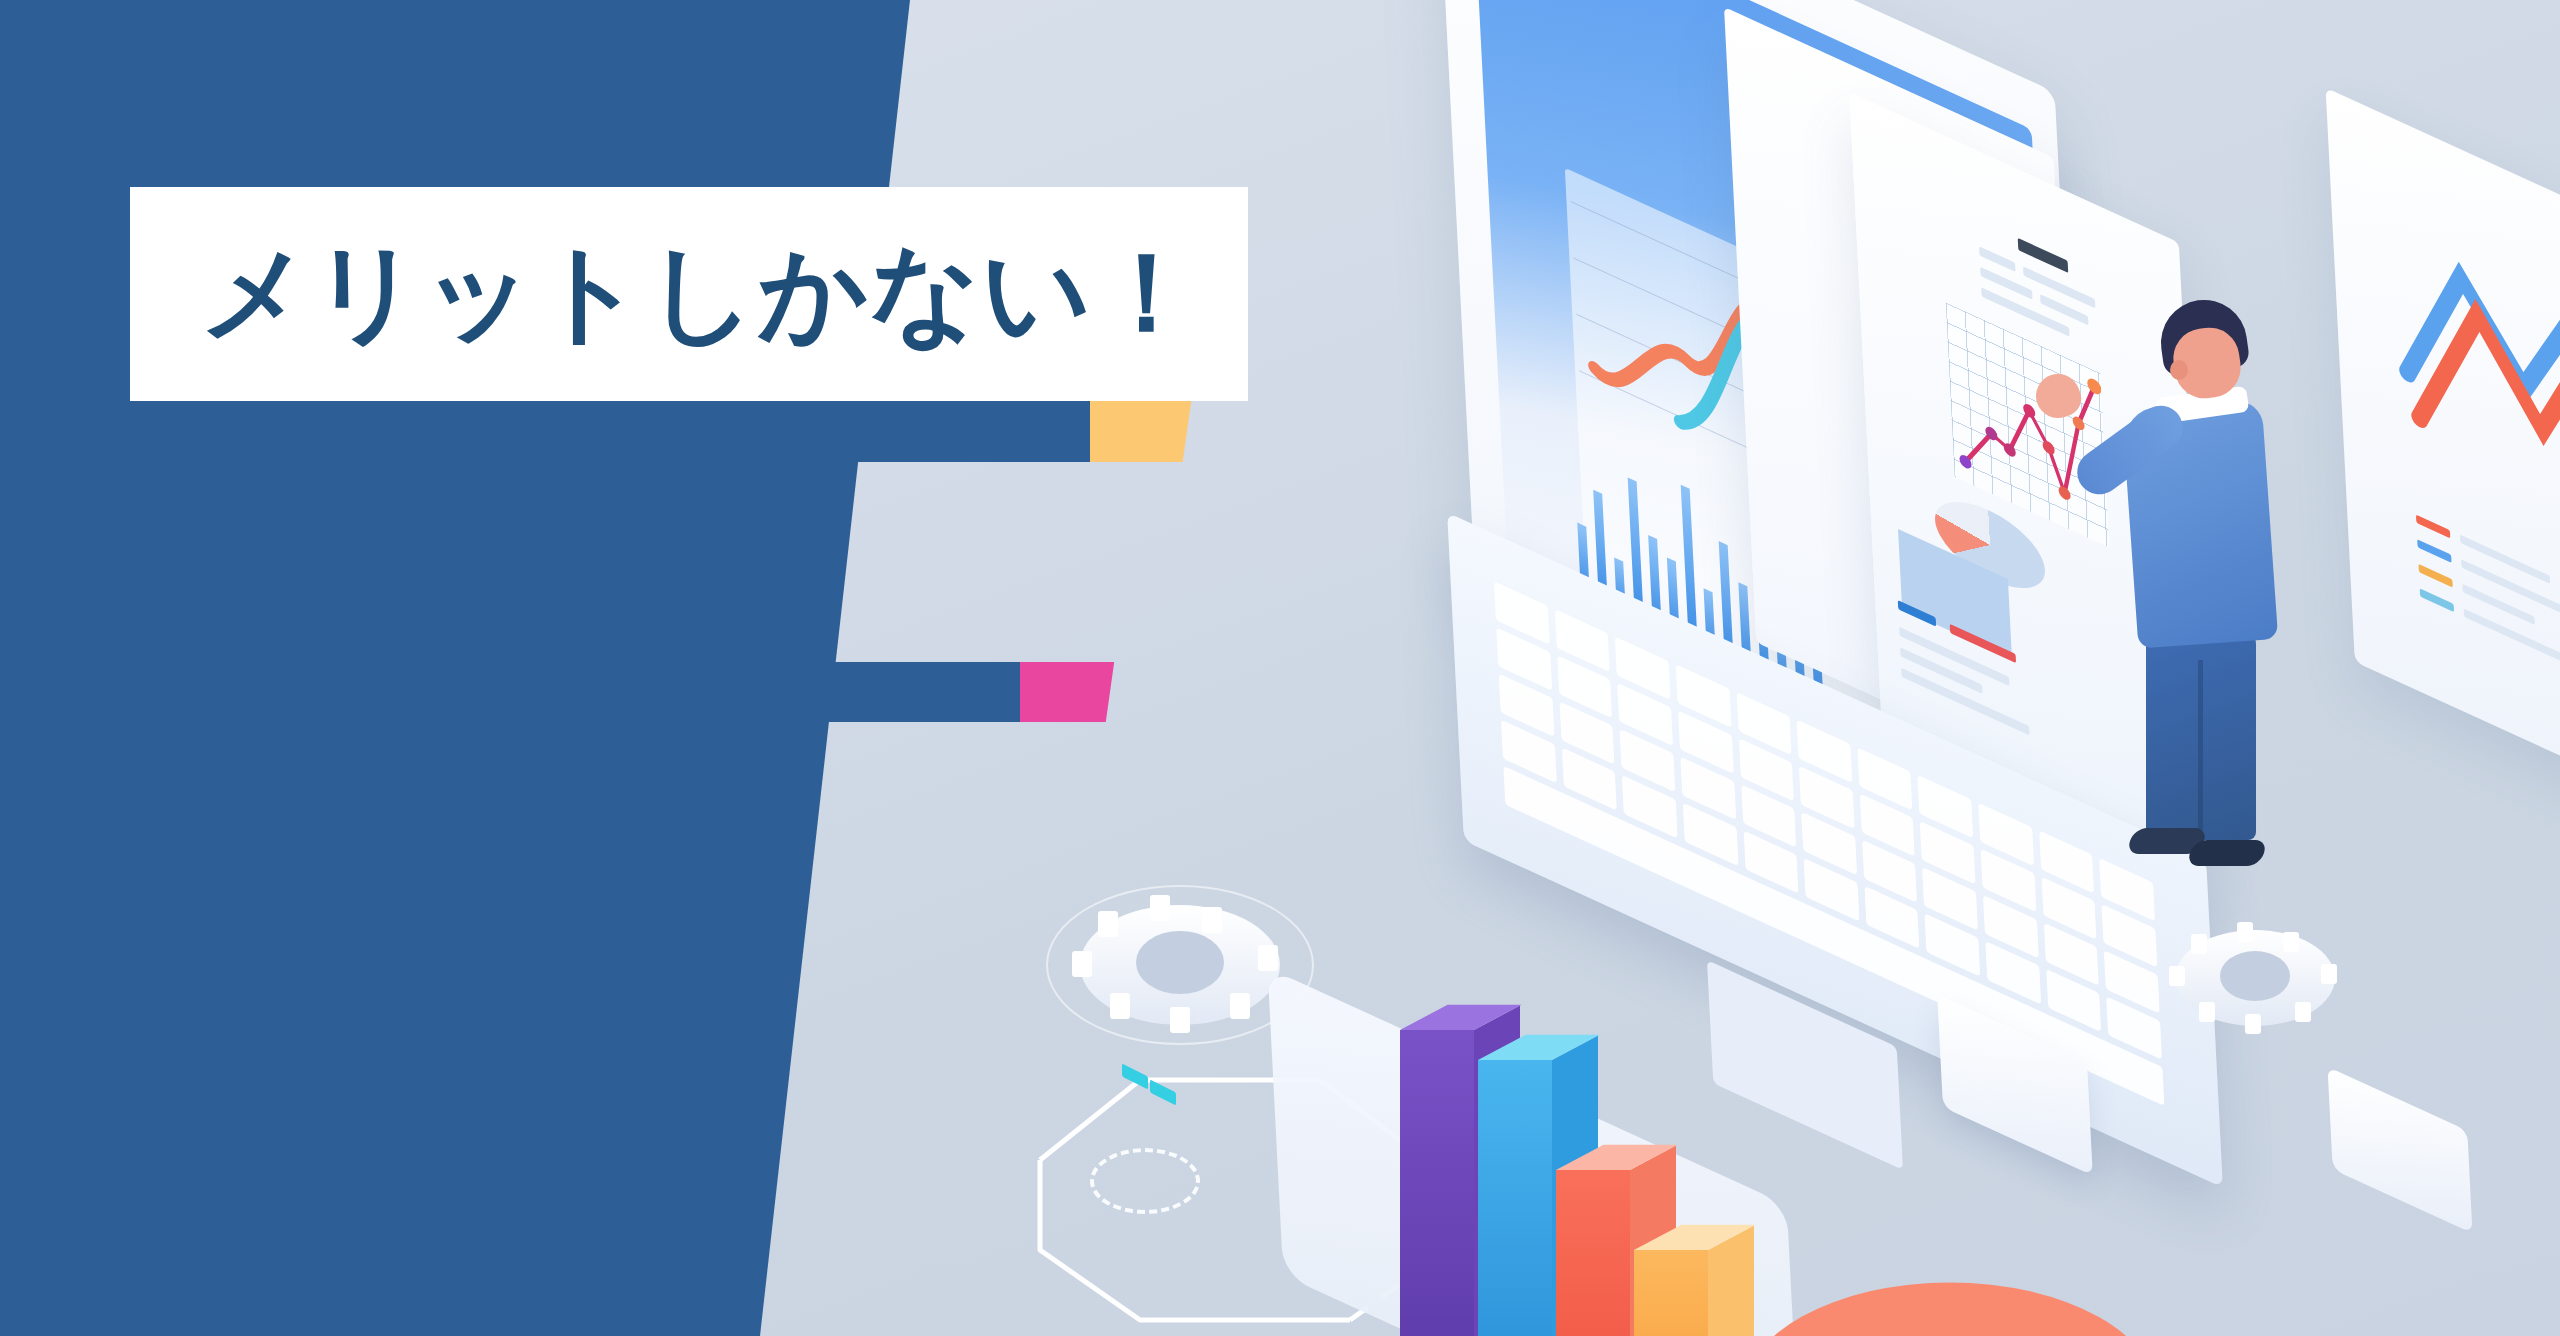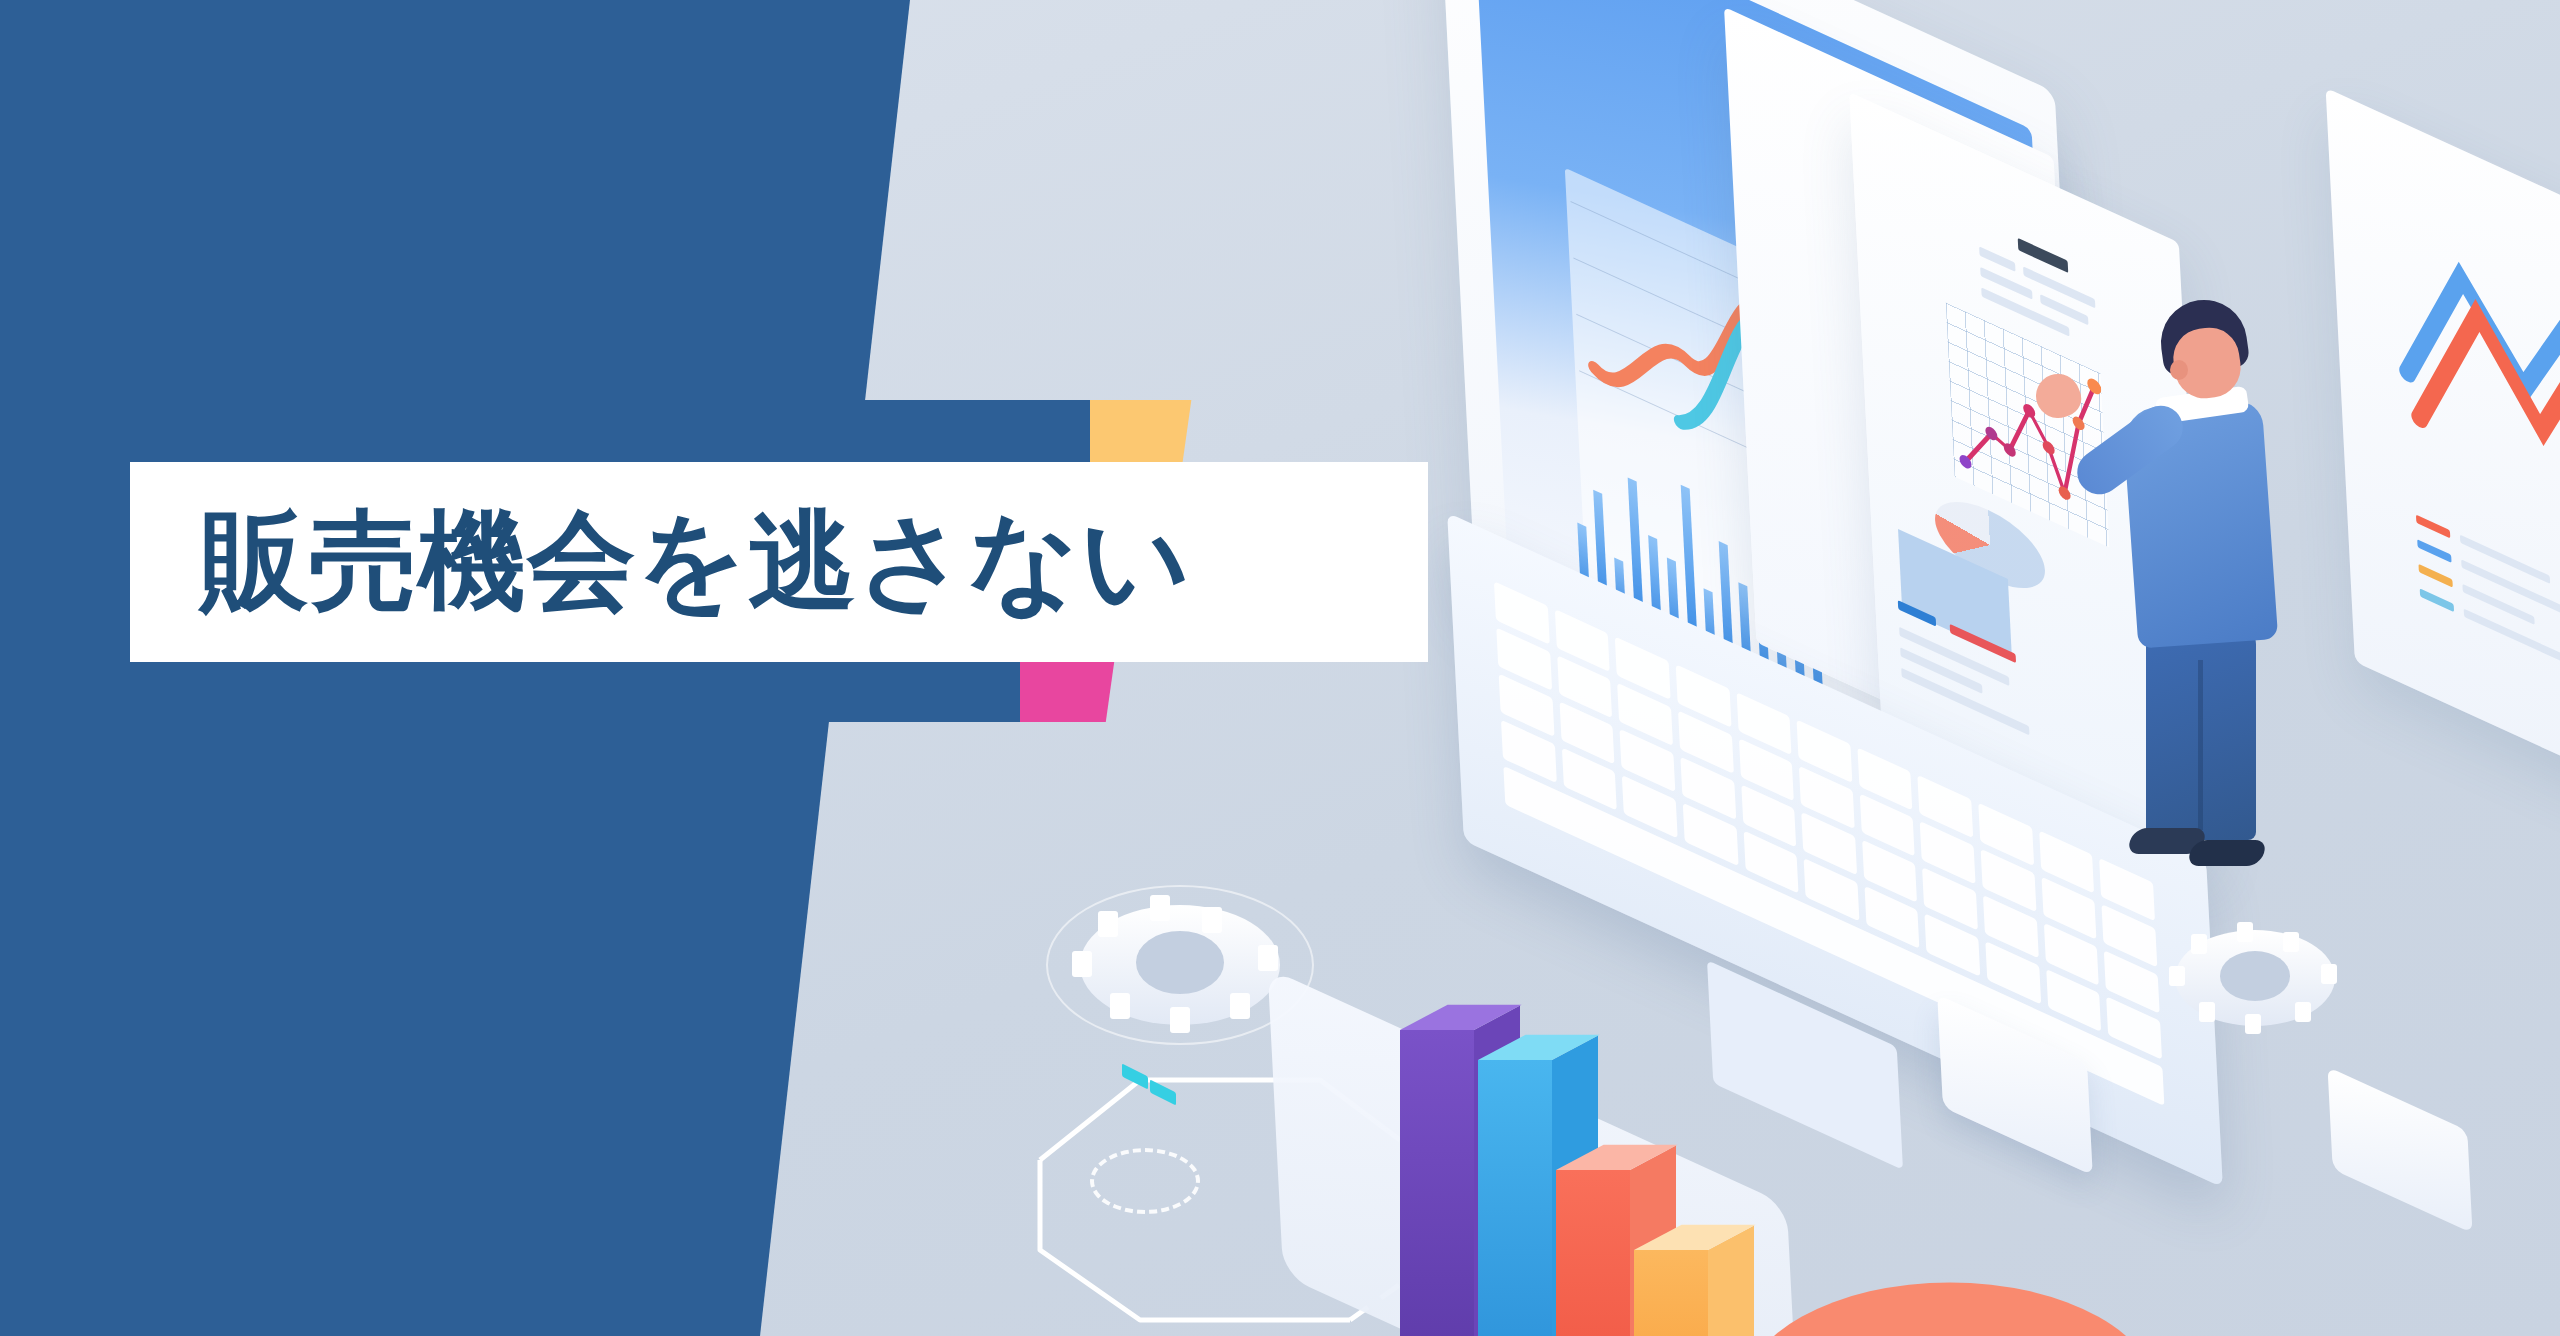--- a/index.html
+++ b/index.html
@@ -412,18 +412,18 @@
   <div class="bg-left"></div>
 
   <div class="headline">
 
     <div class="accent-yellow"></div>
     <div class="bar-blue bar-1"></div>
 
     <div class="accent-pink"></div>
     <div class="bar-blue bar-2"></div>
 
-    <div class="tbox" id="box2">
-      <span>販売機会を逃さない</span>
+    <div class="tbox" id="box1">
+      <span>メリットしかない！</span>
     </div>
   </div>
 
 </div>
 
 </body></html>

